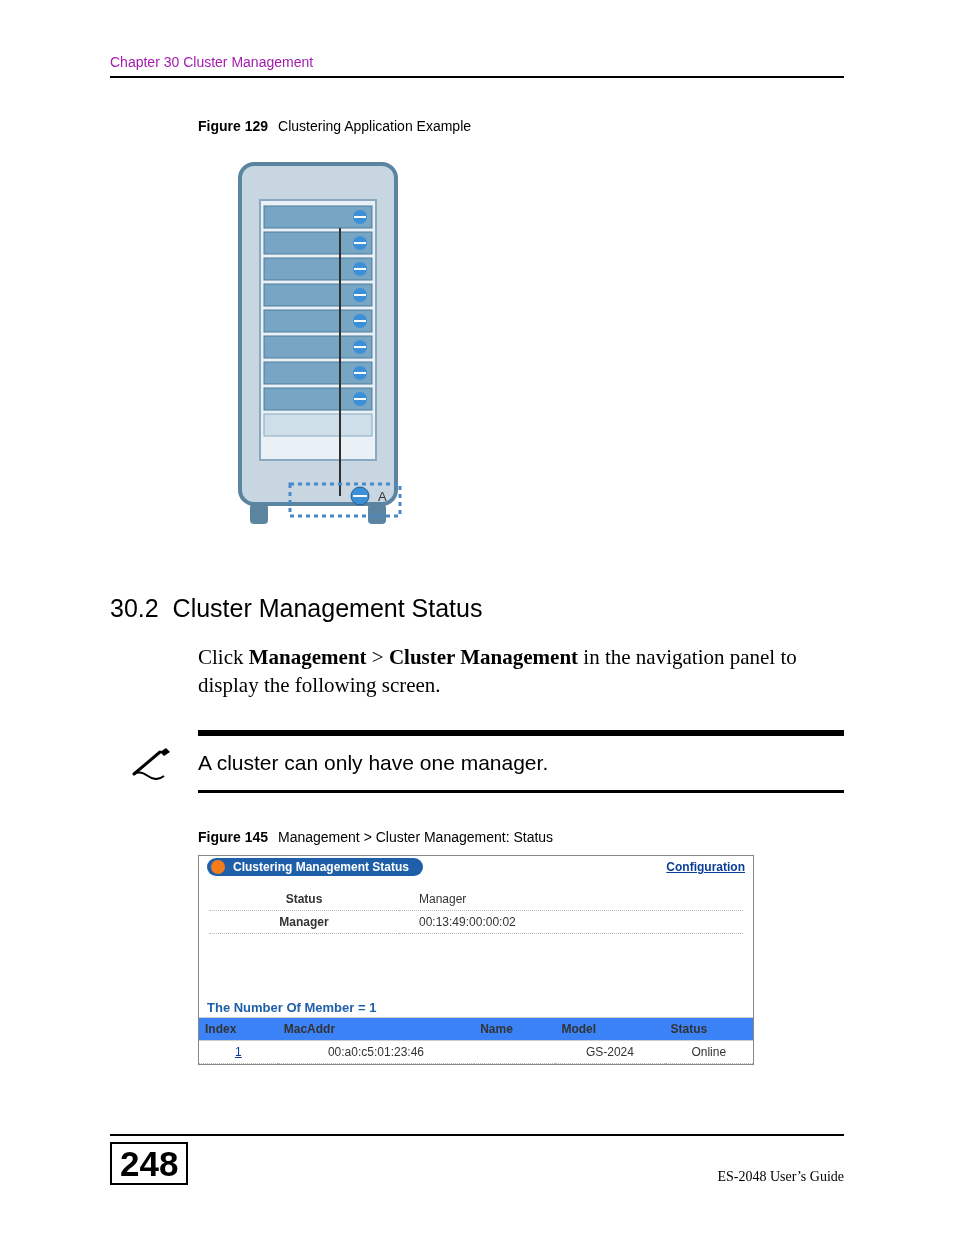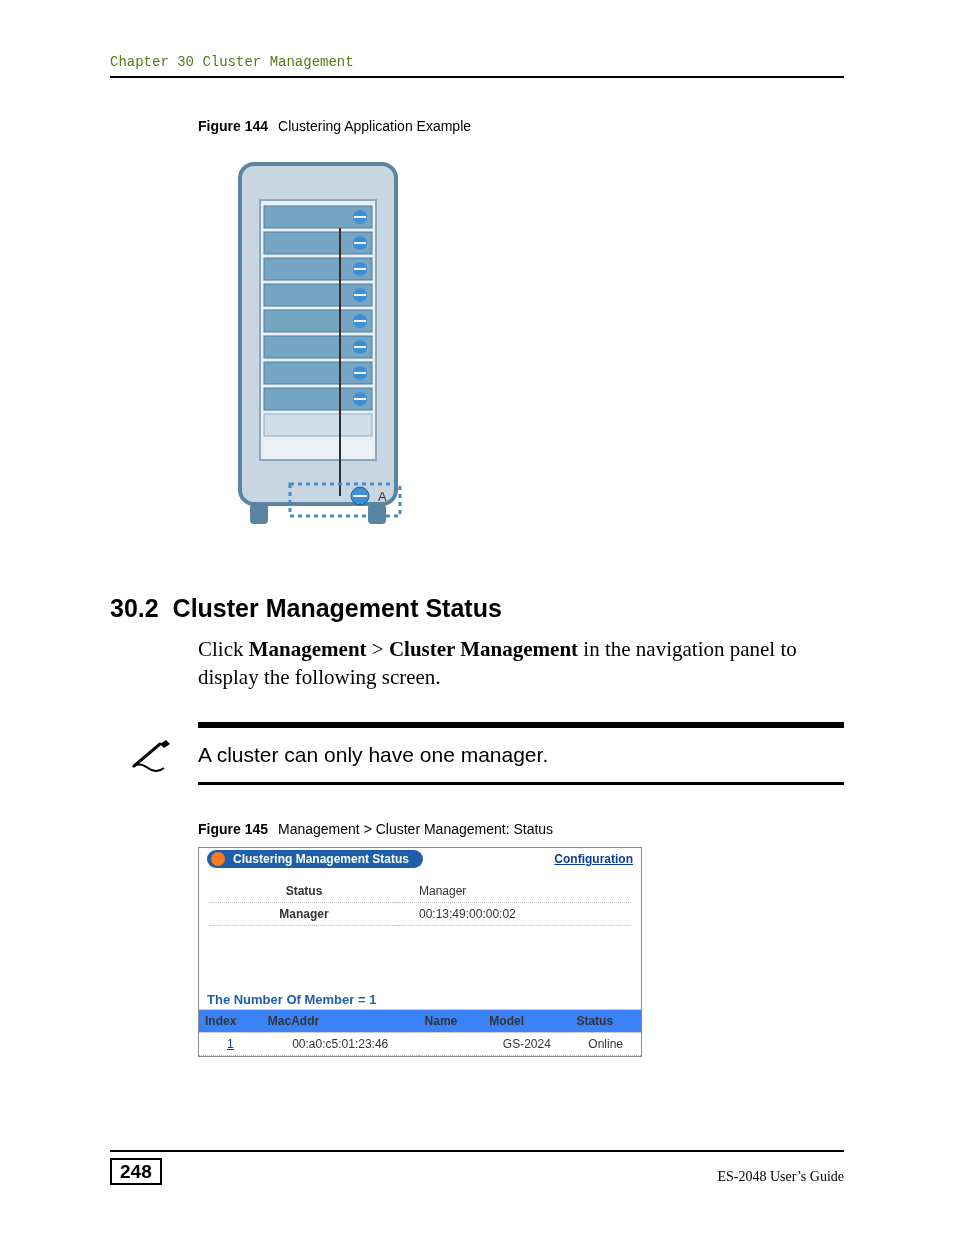--- a/index.html
+++ b/index.html
@@ -1,60 +1,60 @@
 <!DOCTYPE html>
 <html><head>
 <meta charset="utf-8">
 <style>
   * { box-sizing: border-box; margin: 0; padding: 0; }
   html, body { width: 954px; height: 1235px; background: #fff; font-family: "Times New Roman", serif; color: #000; }
   .page { position: relative; width: 954px; height: 1235px; padding: 54px 110px 50px 110px; }
-  .chapter-header { font-family: Liberation Mono, monospace; font-size: 14px; color: #4d7c0f; padding-bottom: 6px; border-bottom: 2px solid #000; margin-bottom: 40px; }
+  .chapter-header { font-family: Liberation Sans, sans-serif; font-size: 14px; color: #a21caf; padding-bottom: 6px; border-bottom: 2px solid #000; margin-bottom: 40px; }
   .fig-caption { font-family: Arial, Helvetica, sans-serif; font-size: 14px; margin-bottom: 10px; margin-left: 88px; }
   .fig-caption strong { font-weight: bold; margin-right: 10px; }
   .fig-img { margin-left: 110px; margin-bottom: 50px; }
   .fig-img img, .fig-img svg { display: block; }
-  .section-heading { font-family: Arial, Helvetica, sans-serif; font-size: 25px; font-weight: bold; margin-bottom: 12px; }
+  .section-heading { font-family: Arial, Helvetica, sans-serif; font-size: 25px; font-weight: normal; margin-bottom: 20px; }
   .body-para { font-family: "Times New Roman", serif; font-size: 21px; line-height: 1.35; margin-left: 88px; margin-bottom: 30px; }
   .note-block { margin: 0 0 36px 0; }
   .note-rule-top { border-top: 6px solid #000; margin-left: 88px; margin-bottom: 10px; }
   .note-rule-bot { border-top: 3px solid #000; margin-left: 88px; margin-top: 10px; }
   .note-row { display: flex; align-items: center; }
   .note-icon { width: 88px; display: flex; align-items: center; justify-content: flex-start; padding-left: 20px; }
   .note-text { font-family: Liberation Sans, sans-serif; font-size: 21px; }
-  .fig145-box { margin-left: 88px; width: 444px; border: 1px solid #888; background: #fff; padding: 0; }
+  .fig145-box { margin-left: 88px; width: 556px; border: 1px solid #888; background: #fff; padding: 0; }
   .panel-header { display: flex; align-items: center; justify-content: space-between; padding: 2px 8px 2px 8px; }
   .panel-title-pill { display: inline-flex; align-items: center; background: #1f5fa9; color: #fff; font-family: Arial, Helvetica, sans-serif; font-weight: bold; font-size: 12px; border-radius: 10px; padding: 2px 14px 2px 4px; }
   .panel-dot { width: 14px; height: 14px; background: #f57c1a; border-radius: 50%; margin-right: 8px; display: inline-block; }
   .panel-link { font-family: Arial, Helvetica, sans-serif; font-size: 12px; font-weight: bold; color: #0a3d98; text-decoration: underline; }
   .status-grid { margin: 10px 0 2px 0; padding: 0 10px; font-family: Arial, Helvetica, sans-serif; font-size: 12px; color: #444; }
   .status-row { display: flex; }
   .status-row .label { width: 190px; text-align: center; font-weight: bold; color: #333; border-bottom: 1px dotted #bbb; padding: 4px 0; }
   .status-row .value { flex: 1; text-align: left; border-bottom: 1px dotted #bbb; padding: 4px 0 4px 20px; color: #333; }
   .spacer { height: 60px; }
   .member-count { font-family: Arial, Helvetica, sans-serif; font-size: 13px; font-weight: bold; color: #1f5fa9; padding: 4px 8px 2px 8px; }
   .member-table { width: 100%; border-collapse: collapse; font-family: Arial, Helvetica, sans-serif; font-size: 12px; color: #333; }
   .member-table th { font-weight: bold; background: #3b82f6; padding: 4px 6px; text-align: left; border-top: 1px solid #ccc; border-bottom: 1px solid #ccc; }
   .member-table td { padding: 4px 6px; text-align: center; border-bottom: 1px dotted #bbb; }
   .member-table td.idx { color: #0a3d98; text-decoration: underline; }
   .page-footer { position: absolute; left: 110px; right: 110px; bottom: 50px; display: flex; justify-content: space-between; align-items: flex-end; border-top: 2px solid #000; padding-top: 6px; }
-  .page-num { font-family: Arial, Helvetica, sans-serif; font-size: 19px; font-weight: bold; border: 2px solid #000; padding: 2px 8px; line-height: 1; }
+  .page-num { font-family: Arial, Helvetica, sans-serif; font-size: 35px; font-weight: bold; border: 2px solid #000; padding: 2px 8px; line-height: 1; }
   .guide-name { font-family: "Times New Roman", serif; font-size: 14px; }
   
   .rack { width: 196px; }
 </style>
 </head>
 <body>
 
 <div class="page">
 
   <div class="chapter-header">Chapter 30 Cluster Management</div>
 
   <div class="fig-caption">
-    <strong>Figure 144</strong><span>Clustering Application Example</span>
+    <strong>Figure 129</strong><span>Clustering Application Example</span>
   </div>
 
   <div class="fig-img">
 
     <svg class="rack" width="196" height="400" viewBox="0 0 196 400">
 
       <rect x="20" y="20" width="156" height="340" rx="14" fill="#c7d6e0" stroke="#5b84a0" stroke-width="4"></rect>
       <rect x="40" y="56" width="116" height="260" fill="#eaf1f6" stroke="#8aa9be" stroke-width="2"></rect>
 
       <rect x="30" y="360" width="18" height="20" rx="4" fill="#5b84a0"></rect>

